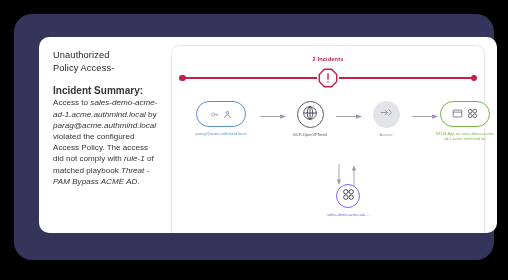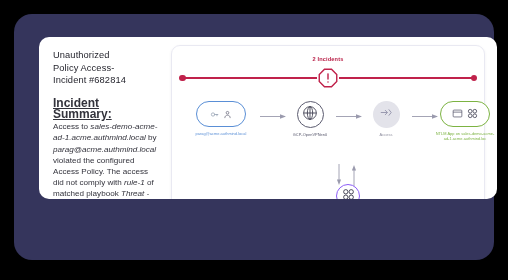--- a/index.html
+++ b/index.html
@@ -21,21 +21,21 @@
     left: 14px; top: 14px;
     width: 480px; height: 246px;
     background: #35355c;
     border-radius: 18px;
   }
 
   
   .page {
     position: absolute;
     left: 25px; top: 23px;
-    width: 458px; height: 162px;
+    width: 458px; height: 196px;
     background: #ffffff;
     border-radius: 10px;
     overflow: hidden;
   }
 
   
   .info-panel {
     position: absolute;
     left: 14px; top: 12px;
     width: 108px;
@@ -49,24 +49,23 @@
     letter-spacing: .1px;
   }
   .summary-block {
     margin-top: 11px;
     font-size: 8.1px;
     line-height: 11.2px;
     color: #33333c;
   }
   .summary-head {
     font-weight: 700;
-    font-size: 12px;
+    font-size: 10px;
     display: block;
     margin-bottom: 1px;
-    text-decoration: underline;
   }
   .summary-block .bi { font-weight: 400; font-style: italic; }
 
   
   .diagram-card {
     position: absolute;
     left: 132px; top: 8px;
     width: 314px; height: 210px;
     background: #ffffff;
     border: 1px solid #e9e9f2;
@@ -199,21 +198,20 @@
 
   <div class="device-frame">
 
     <div class="page">
 
       <div class="info-panel">
 
         <div class="info-title">
           <div>Unauthorized</div>
           <div>Policy Access-</div>
-          <div>Incident #682814</div>
         </div>
 
         <div class="summary-block">
           <span class="summary-head">Incident Summary:</span><span>Access to </span><span class="bi">sales-demo-acme-ad-1.acme.authmind.local</span><span> by </span><span class="bi">parag@acme.authmind.local</span><span> violated the configured Access Policy. The access did not comply with </span><span class="bi">rule-1</span><span> of matched playbook </span><span class="bi">Threat - PAM Bypass ACME AD</span><span>.</span>
         </div>
 
       </div>
 
       <div class="diagram-card">
 

